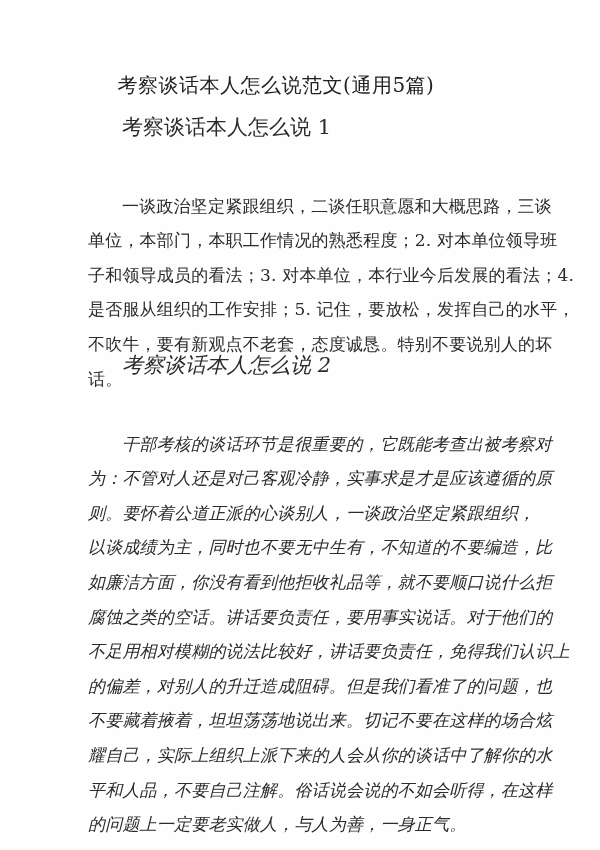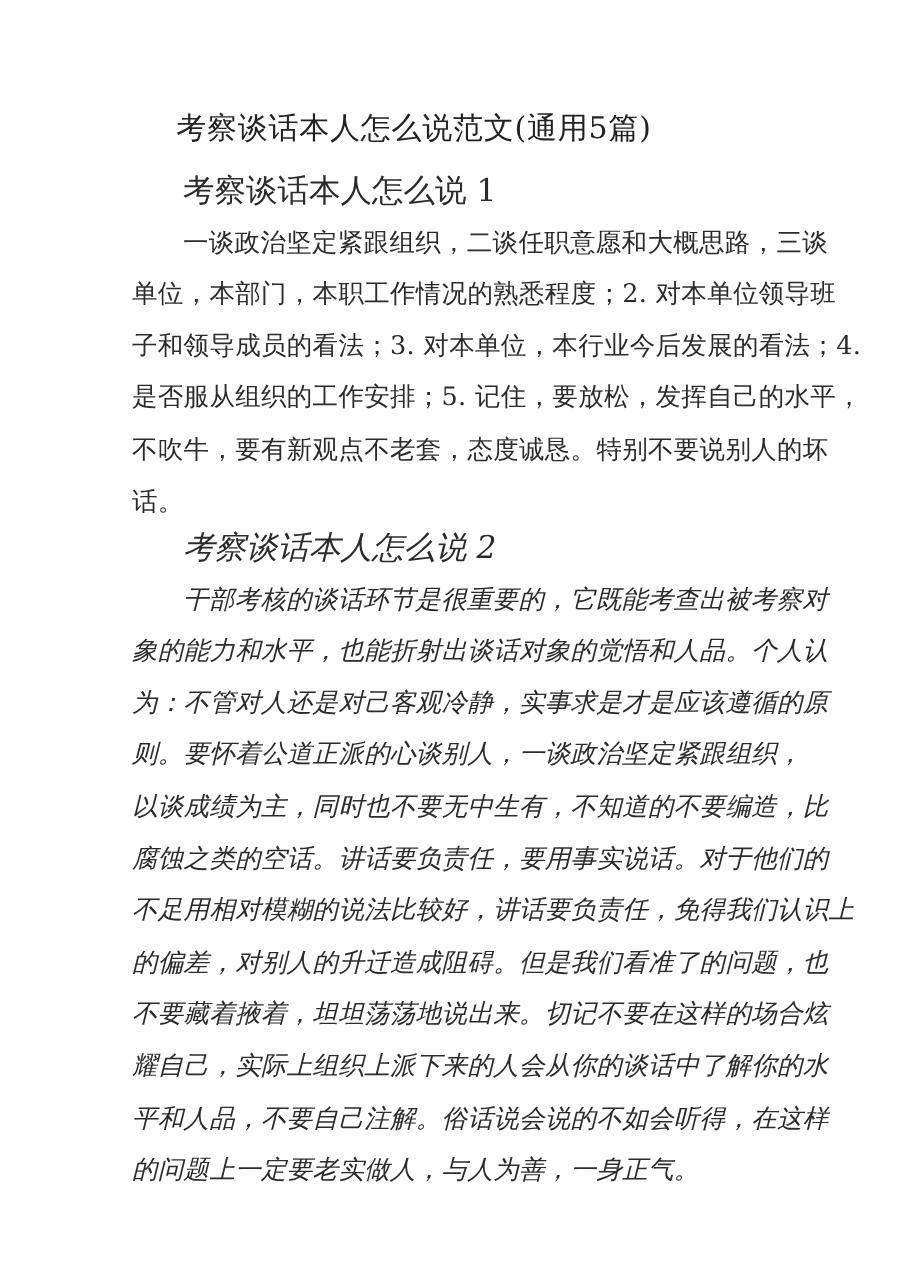--- a/index.html
+++ b/index.html
@@ -5,21 +5,21 @@
   html, body { margin: 0; padding: 0; background: #ffffff; }
   body { width: 600px; height: 850px; overflow: hidden; position: relative;
          font-family: "DejaVu Serif", "Liberation Serif", serif; color: #2a2a2a; }
   .page { position: absolute; left: 0; top: 0; width: 600px; height: 850px; background: #fefefe; }
   .title { position: absolute; left: 0; width: 552px; top: 72px; text-align: center;
            font-size: 20px; letter-spacing: 0.5px; color: #222; }
   .block { position: absolute; left: 88px; width: 442px; }
   .line { height: 34.6px; line-height: 34.6px; font-size: 17px; white-space: nowrap;
           text-align: justify; text-align-last: justify; letter-spacing: 0.2px; color: #2b2b2b; }
   .line.last { text-align-last: left; }
-  .line.indent { padding-left: 34px; }
+  .line.indent { padding-left: 34px; margin-top: 44px; }
   .heading { height: 34.6px; line-height: 34.6px; font-size: 21px; padding-left: 34px; color: #2b2b2b; }
 </style>
 </head>
 <body>
 
 <div class="page">
   <div class="title">考察谈话本人怎么说范文(通用5篇)</div>
 
   <div class="block" style="top:110px;">
     <div class="heading">考察谈话本人怎么说 1</div>
@@ -27,24 +27,24 @@
     <div class="line">单位，本部门，本职工作情况的熟悉程度；2. 对本单位领导班</div>
     <div class="line">子和领导成员的看法；3. 对本单位，本行业今后发展的看法；4.</div>
     <div class="line">是否服从组织的工作安排；5. 记住，要放松，发挥自己的水平，</div>
     <div class="line">不吹牛，要有新观点不老套，态度诚恳。特别不要说别人的坏</div>
     <div class="line last">话。</div>
   </div>
 
   <div class="block" style="top:348px;font-style:italic;">
     <div class="heading">考察谈话本人怎么说 2</div>
     <div class="line indent">干部考核的谈话环节是很重要的，它既能考查出被考察对</div>
-    <div class="line">象的能力和水平，也能折射出谈话对象的觉悟和人品。个人认</div>
     <div class="line">为：不管对人还是对己客观冷静，实事求是才是应该遵循的原</div>
     <div class="line">则。要怀着公道正派的心谈别人，一谈政治坚定紧跟组织，</div>
     <div class="line">以谈成绩为主，同时也不要无中生有，不知道的不要编造，比</div>
+    <div class="line">如廉洁方面，你没有看到他拒收礼品等，就不要顺口说什么拒</div>
     <div class="line">腐蚀之类的空话。讲话要负责任，要用事实说话。对于他们的</div>
     <div class="line">不足用相对模糊的说法比较好，讲话要负责任，免得我们认识上</div>
     <div class="line">的偏差，对别人的升迁造成阻碍。但是我们看准了的问题，也</div>
     <div class="line">不要藏着掖着，坦坦荡荡地说出来。切记不要在这样的场合炫</div>
     <div class="line">耀自己，实际上组织上派下来的人会从你的谈话中了解你的水</div>
     <div class="line">平和人品，不要自己注解。俗话说会说的不如会听得，在这样</div>
     <div class="line last">的问题上一定要老实做人，与人为善，一身正气。</div>
   </div>
 </div>
 

